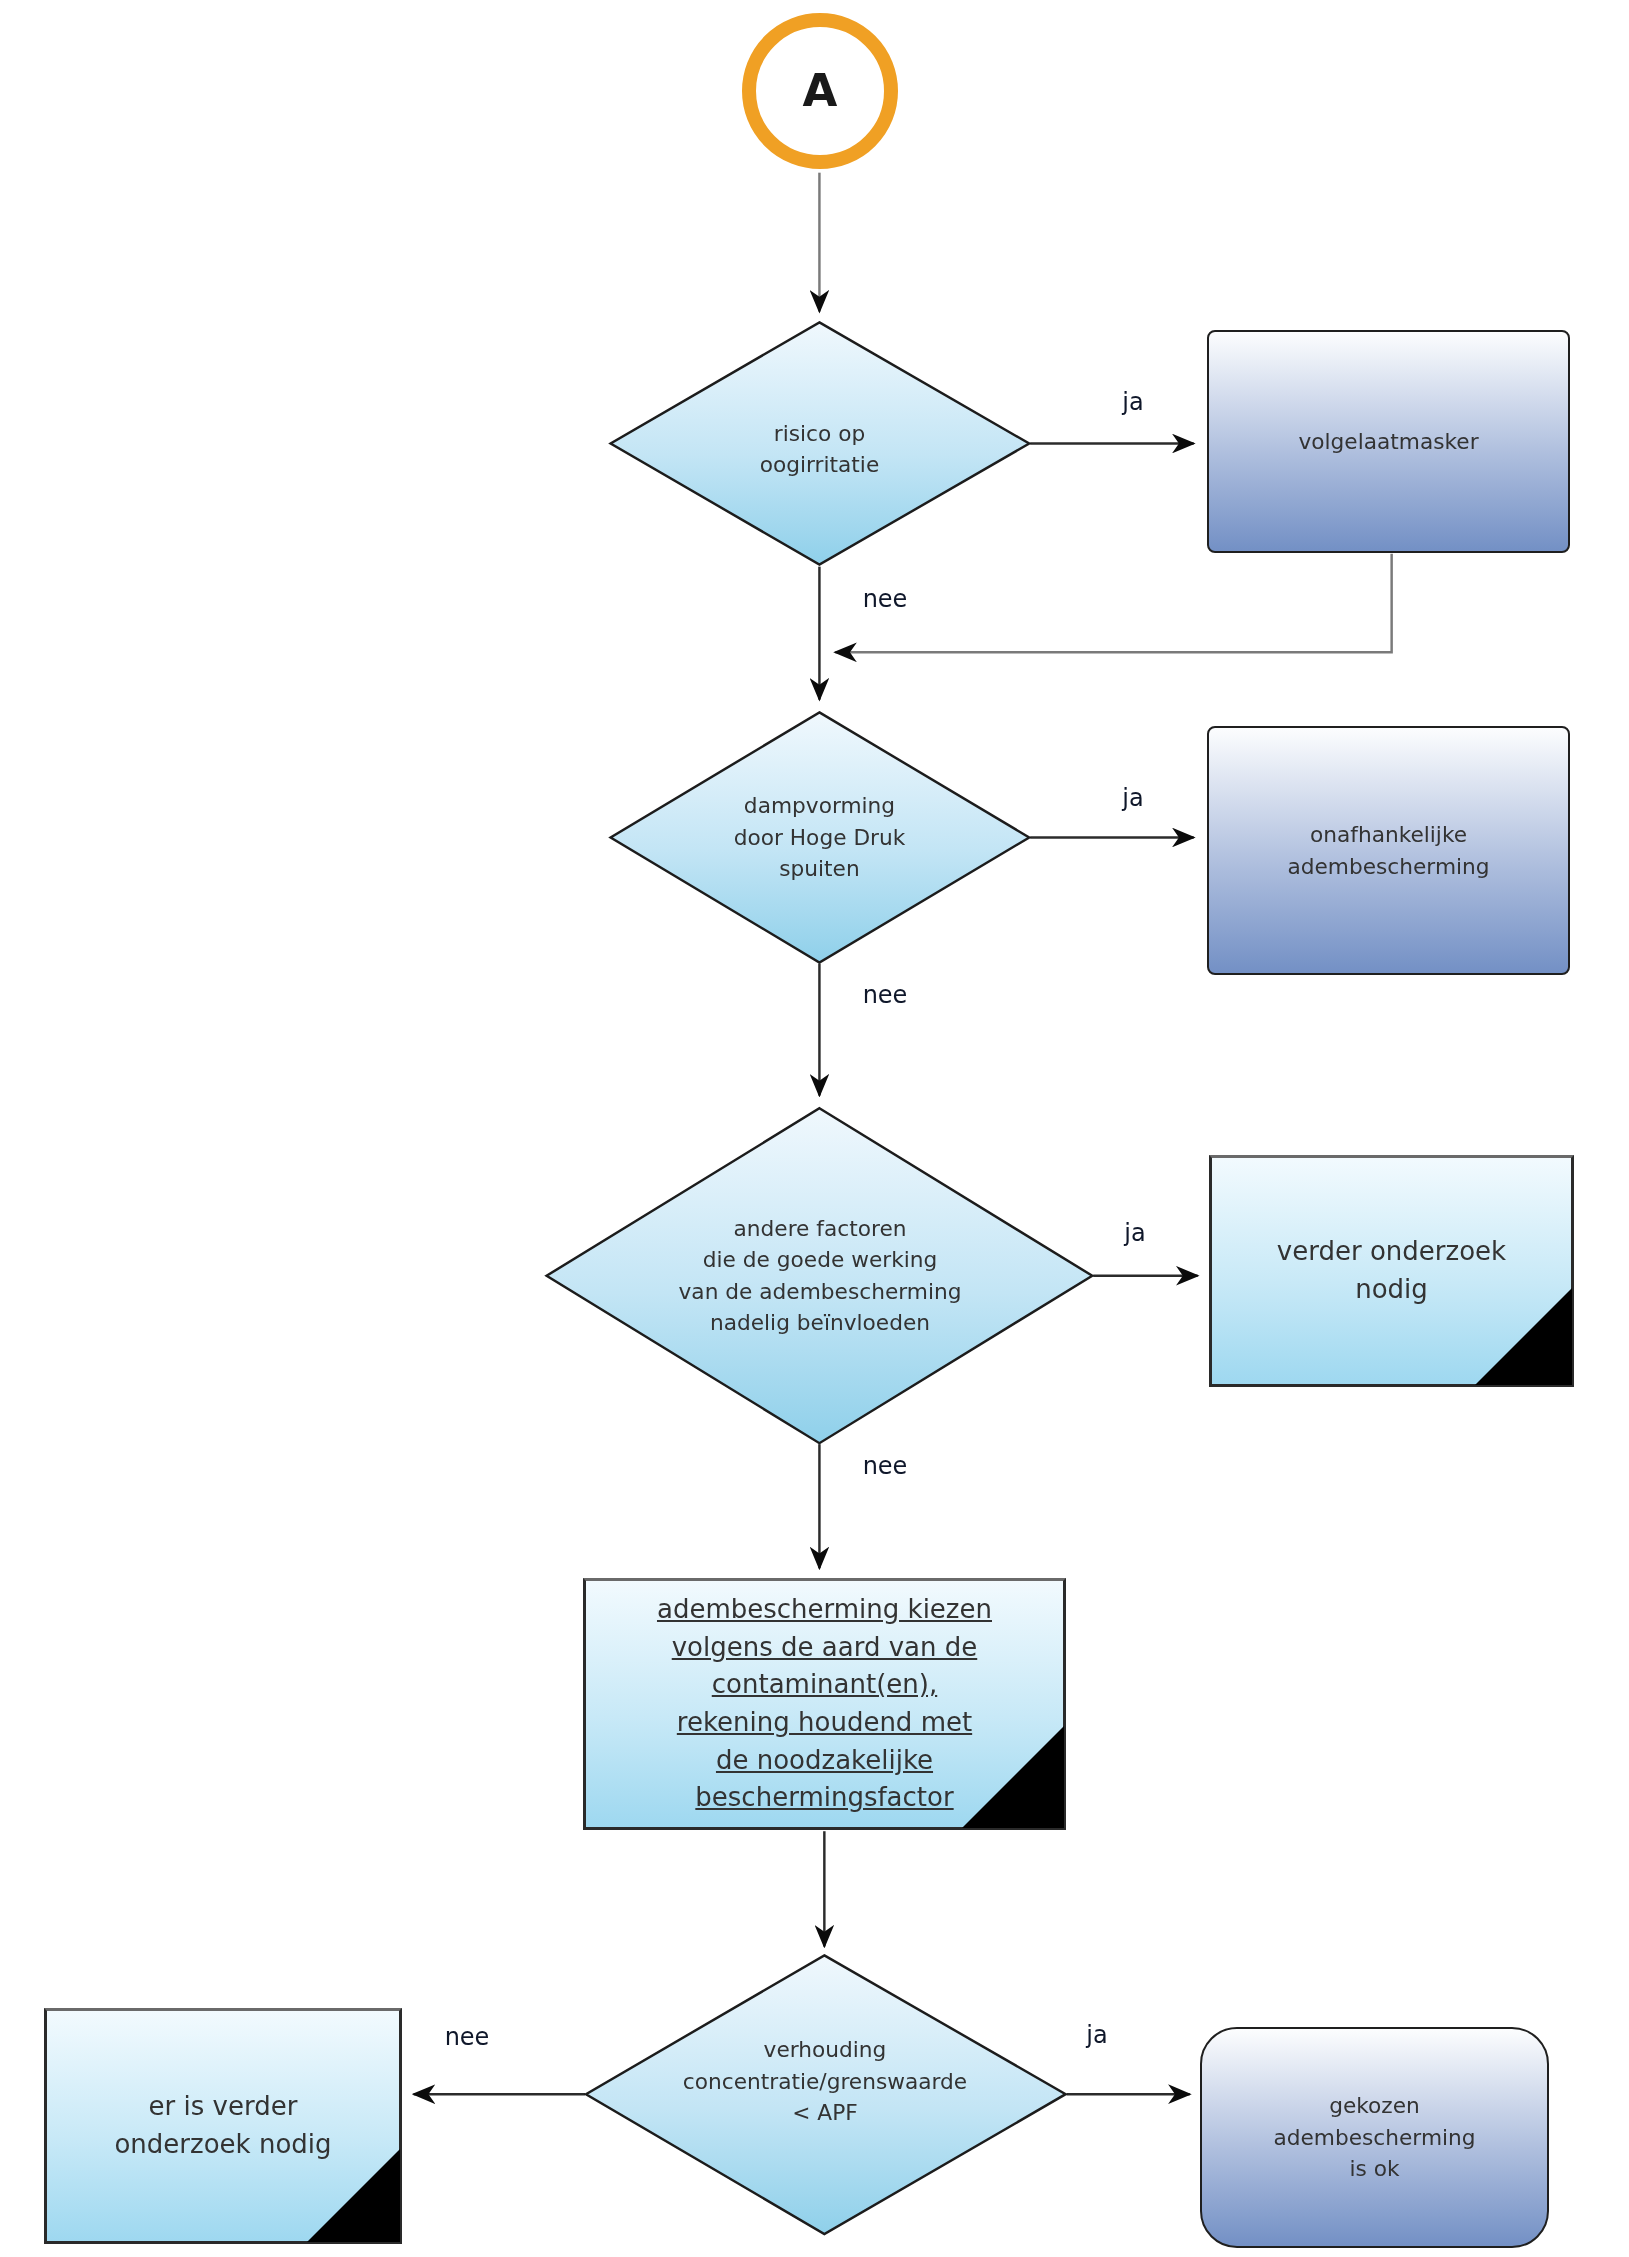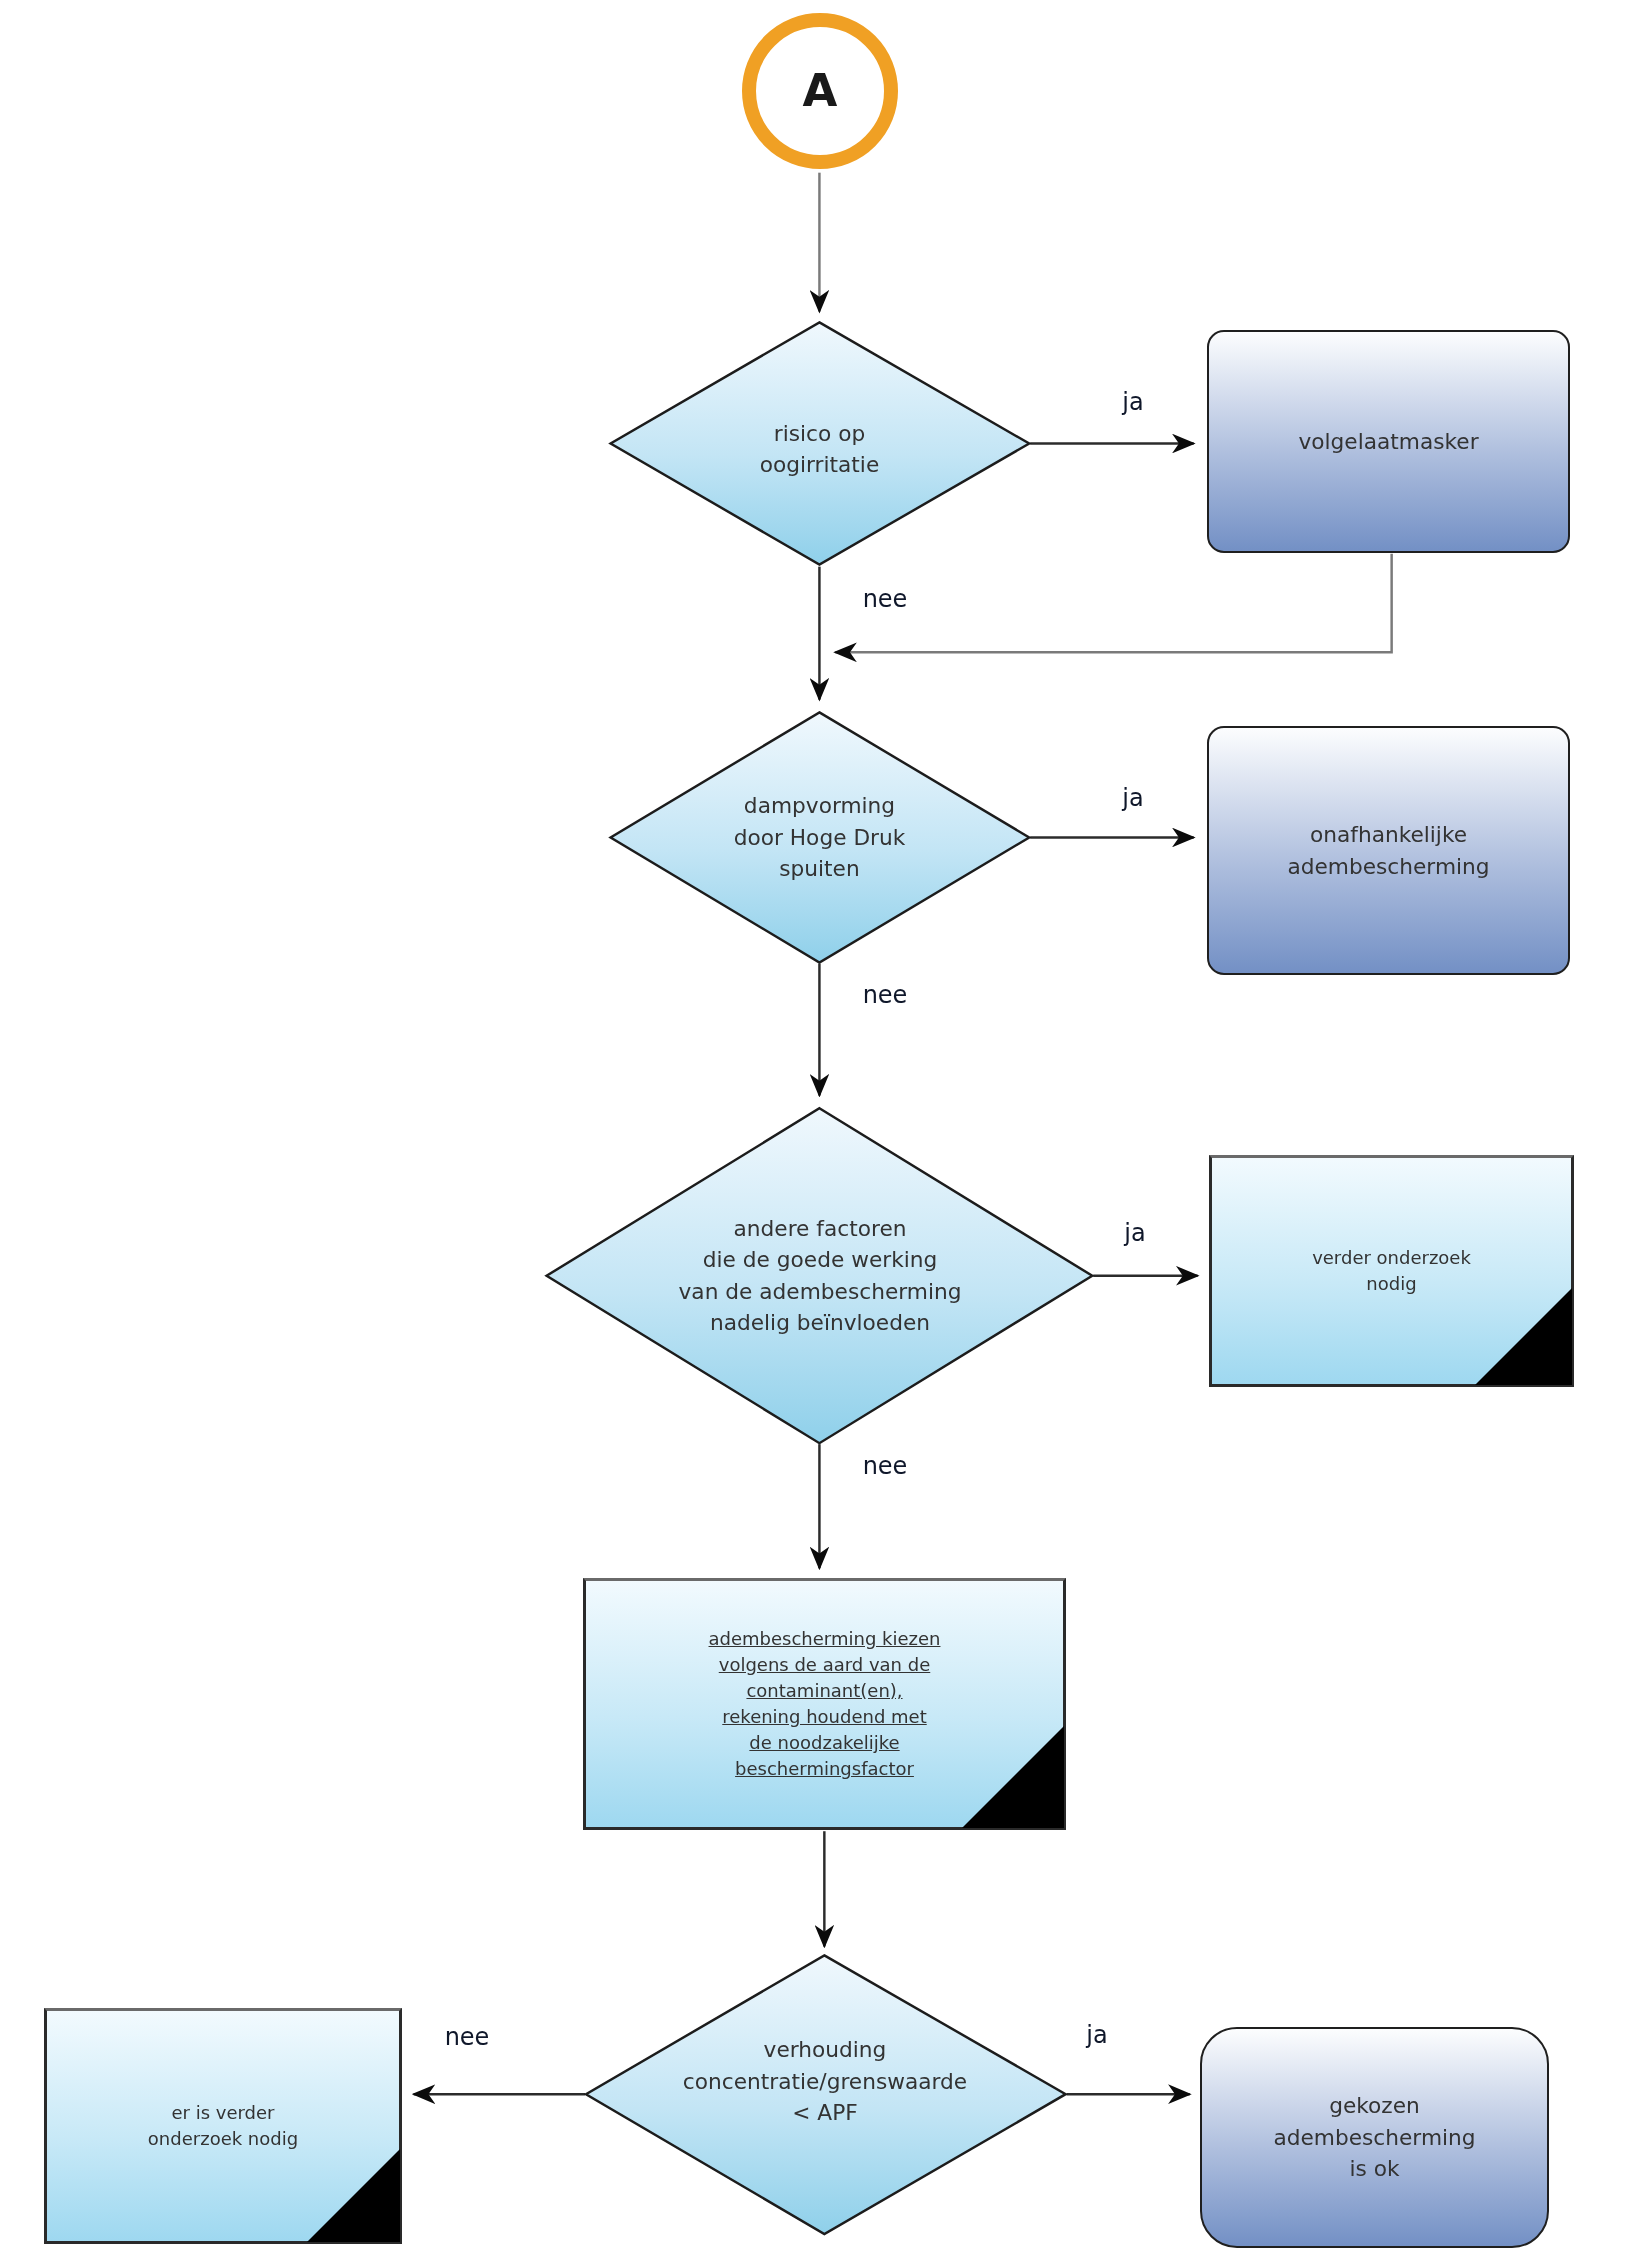--- a/index.html
+++ b/index.html
@@ -22,36 +22,36 @@
     display:flex;align-items:center;justify-content:center;
     text-align:center;
     white-space:pre-line;
     font-size:21.7px;line-height:1.45;
     color:#333333;
   }
 
   .terminal{
     position:absolute;
     border:2.5px solid #1f1f1f;
-    border-radius:17px;
+    border-radius:8px;
     background:linear-gradient(to bottom,#FCFDFE 0%,#AFBFDE 55%,#7390C5 100%);
     display:flex;align-items:center;justify-content:center;
     text-align:center;white-space:pre-line;
     font-size:21.7px;line-height:1.45;color:#333333;
     box-sizing:border-box;
   }
 
   .docbox{
     position:absolute;
     border:3px solid #2a2a2a;
     border-top-color:#6a6a6a;
     background:linear-gradient(to bottom,#F2FAFE 0%,#C8E9F7 55%,#9ED8F0 100%);
     display:flex;align-items:center;justify-content:center;
     text-align:center;white-space:pre-line;
-    font-size:18px;line-height:1.45;color:#333333;
+    font-size:26px;line-height:1.45;color:#333333;
     box-sizing:border-box;
   }
   .fold{
     position:absolute;right:-1px;bottom:-1px;
     background:#000000;
     clip-path:polygon(100% 0, 100% 100%, 0 100%);
   }
 
   .circle-a{
     position:absolute;left:742px;top:12.8px;

